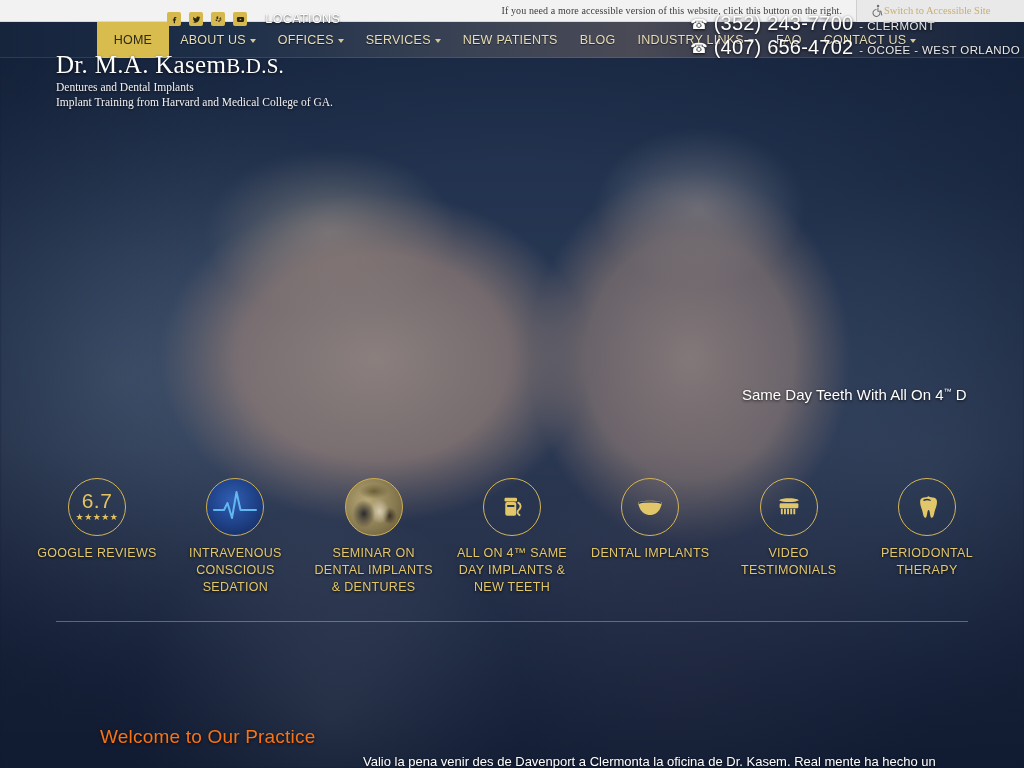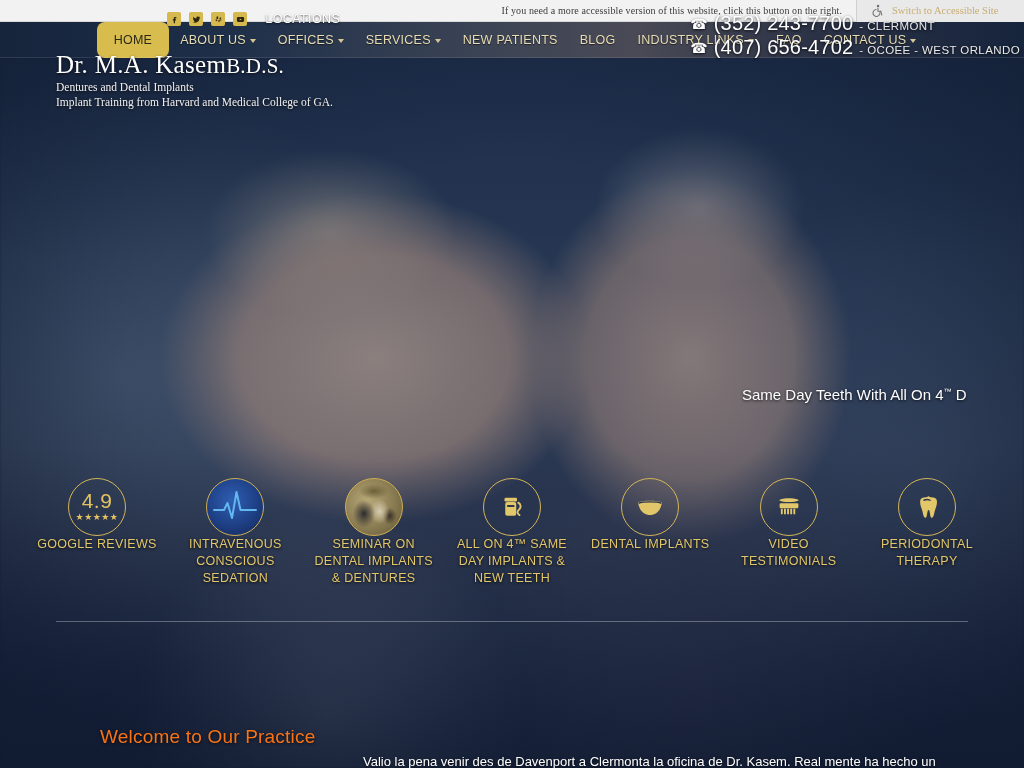--- a/index.html
+++ b/index.html
@@ -18,21 +18,21 @@
   }
   .access-msg{
     font-family:"Liberation Serif", serif;
     font-size:10px; color:#3b3b3b; white-space:nowrap;
     padding-right:14px; letter-spacing:.1px;
   }
   .access-btn{
     height:22px; min-width:168px;
     background:#e9e9e9;
     border-left:1px solid #cfcfcf;
-    display:flex; align-items:center; gap:8px;
+    display:flex; align-items:center; gap:0;
     padding:0 12px 0 14px;
     cursor:pointer;
   }
   .access-btn .wheel{ width:13px; height:13px; flex:none; display:block; }
   .access-btn-label{
     font-family:"Liberation Serif", serif;
     font-size:10.5px; color:#c8ad72; white-space:nowrap;
   }
 
   
@@ -46,21 +46,20 @@
     content:""; position:absolute; left:0; right:0; bottom:0; height:1px;
     background:rgba(255,255,255,.10);
   }
   .nav-inner{ display:flex; align-items:stretch; }
   .nav-item{
     display:flex; align-items:center; gap:4px;
     padding:0 11px;
     font-size:12.5px; font-weight:400; letter-spacing:.25px;
     color:#e8dcb4; white-space:nowrap; cursor:pointer;
     text-shadow:0 1px 1px rgba(0,0,0,.55);
-    border-radius:8px;
   }
   .nav-item.active{
     background:#d9bc4e; color:#2a2a18; text-shadow:none; font-weight:500;
     padding:0 17px;
   }
   .caret{
     width:0;height:0;border-left:3.5px solid transparent;border-right:3.5px solid transparent;
     border-top:4px solid #d6c795; display:inline-block; margin-top:2px;
   }
 
@@ -173,21 +172,21 @@
       radial-gradient(ellipse 14px 18px at 60% 58%, #d6cbb0 0%, rgba(214,203,176,0) 70%),
       radial-gradient(ellipse 10px 12px at 78% 66%, #3a3128 0%, rgba(58,49,40,0) 72%),
       radial-gradient(ellipse 20px 10px at 50% 22%, #6b5f38 0%, rgba(107,95,56,0) 75%);
     filter:blur(.6px);
   }
   .svc-circle.ekg{
     background:radial-gradient(circle at 45% 38%, #2f5fb4 0%, #1e3f84 55%, #14264f 100%);
     border-color:#cfae52;
   }
   .svc-label{
-    text-align:center;
+    margin-top:9px; text-align:center;
     font-size:12.5px; line-height:1.35; letter-spacing:.3px;
     color:#e2c66a; text-transform:uppercase;
     text-shadow:0 1px 3px rgba(0,0,0,.8);
   }
   .g-num{
     font-size:21px; color:#e3c261; letter-spacing:.5px; line-height:1;
     margin-top:-2px;
   }
   .g-stars{ font-size:9px; color:#e3c261; letter-spacing:.5px; line-height:1; margin-top:2px; }
 
@@ -316,21 +315,21 @@
 </div>
 
 <div class="hero-caption">
   <span>Same Day Teeth With All On 4</span><sup>™</sup><span> D</span>
 </div>
 
 <div class="svc-row" id="svc-row">
     <div class="svc">
       <div class="svc-circle">
         <div style="display:flex;flex-direction:column;align-items:center;">
-          <div class="g-num">4.9</div>
+          <div class="g-num">6.7</div>
           <div class="g-stars">★★★★★</div>
         </div>
       </div>
       <div class="svc-label">GOOGLE REVIEWS</div>
     </div>
     <div class="svc">
       <div class="svc-circle ekg">
         <svg width="46" height="38" viewBox="0 0 46 38">
           <path d="M2 22 H12 L15.5 15 L20 30 L24.5 4 L28.5 22 H44" stroke="#63b7ef" stroke-width="2" fill="none" stroke-linejoin="round" stroke-linecap="round"></path>
         </svg>

